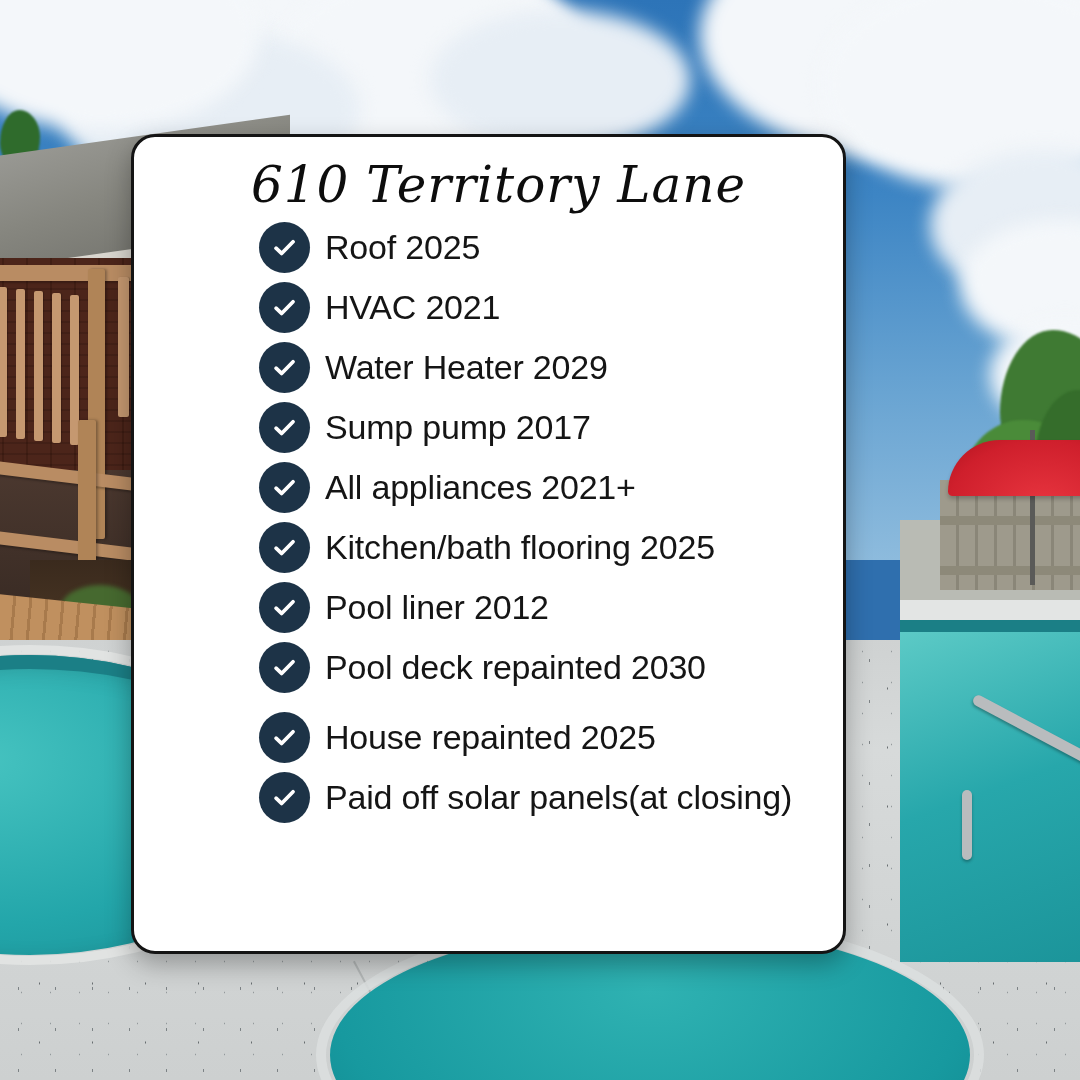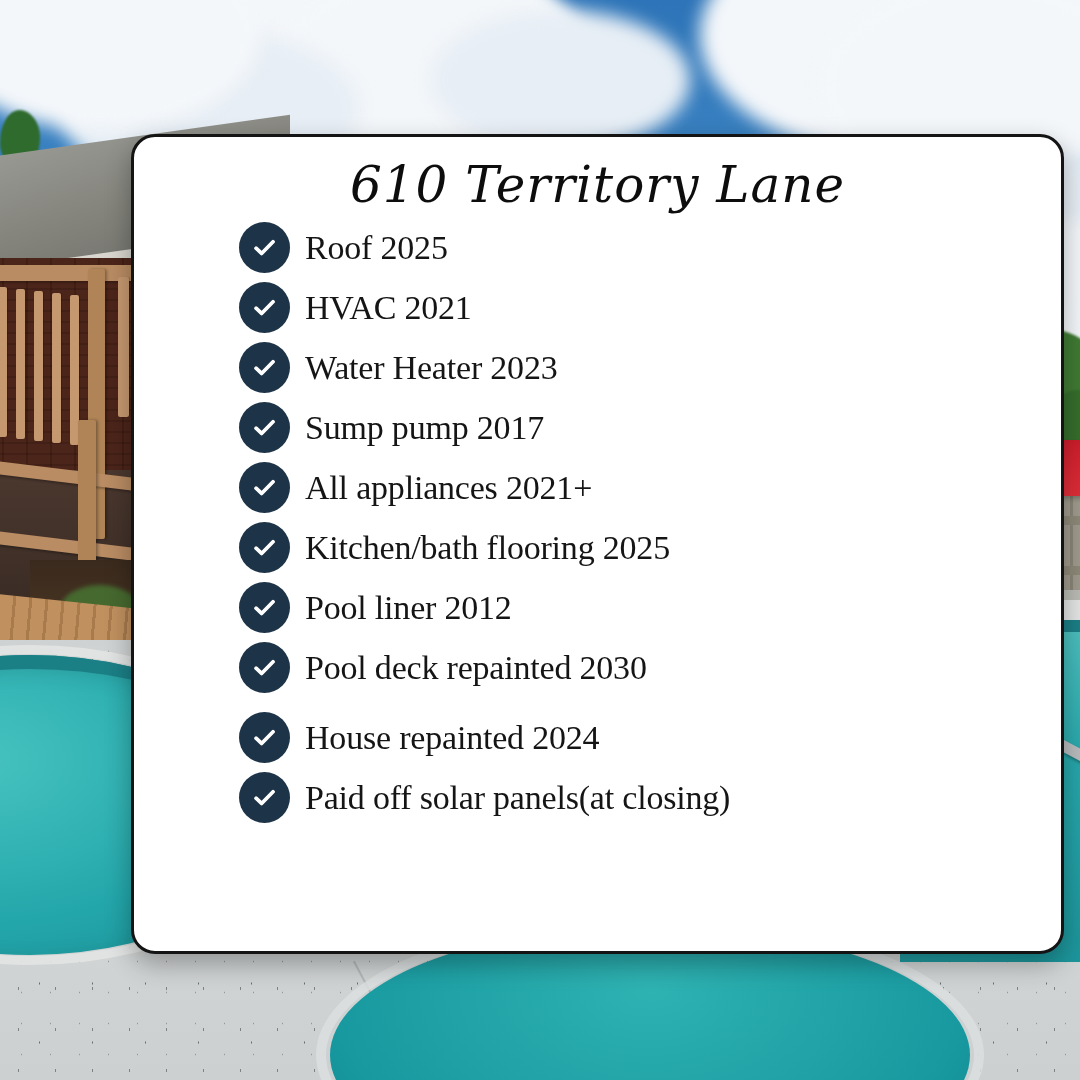--- a/index.html
+++ b/index.html
@@ -90,33 +90,33 @@
   .fence-rail{position:absolute;left:940px;width:220px;height:9px;background:#8d8979;}
   .umbrella{position:absolute;left:948px;top:440px;width:190px;height:56px;
         background:radial-gradient(ellipse at 50% 120%,#e8353f 0%,#cf1f2c 70%,#b0141f 100%);
         border-radius:95px 95px 8px 8px;box-shadow:0 3px 4px rgba(0,0,0,.22);}
   .umbrella-pole{position:absolute;left:1030px;top:430px;width:5px;height:155px;background:#5a5a58;}
   .handrail{position:absolute;background:#b9bcbe;border-radius:6px;
         box-shadow:0 2px 3px rgba(0,0,0,.3);}
 
   
   .card{
-    position:absolute;left:131px;top:134px;width:933px;height:820px;
+    position:absolute;left:131px;top:134px;width:715px;height:820px;
     background:#ffffff;border:3px solid #141414;border-radius:24px;
     box-shadow:0 10px 26px rgba(0,0,0,.30);
-    box-sizing:border-box;overflow:hidden;
+    box-sizing:border-box;overflow:hidden;padding-left:20px;
   }
   .card-title{
     text-align:center;margin-top:22px;
     font-family:"DejaVu Serif", serif;
     font-style:italic;font-weight:400;
     font-size:50px;letter-spacing:1px;color:#0d0d0d;
     line-height:1.05;white-space:nowrap;
   }
-  .list{margin:6px 17px 0 0;padding:0;list-style:none;font-family:Liberation Serif, serif;}
+  .list{margin:6px 17px 0 0;padding:0;list-style:none;}
   .row{
     display:flex;align-items:center;
     height:60px;padding-left:105px;
   }
   .row.gap-before{margin-top:10px;}
   .check{
     flex:0 0 auto;width:51px;height:51px;border-radius:50%;
     background:#1d3347;display:flex;align-items:center;justify-content:center;
     margin-right:15px;
   }
@@ -228,21 +228,21 @@
         </span>
         <span class="row-label">HVAC 2021</span>
       </li>
 
       <li class="row">
         <span class="check">
           <svg width="27" height="27" viewBox="0 0 24 24">
               <path d="M4.5 12.6 L9.4 17.3 L19.6 6.9" fill="none" stroke="#ffffff" stroke-width="3.3" stroke-linecap="round" stroke-linejoin="round"></path>
             </svg>
         </span>
-        <span class="row-label">Water Heater 2023</span>
+        <span class="row-label">Water Heater 2029</span>
       </li>
 
       <li class="row">
         <span class="check">
           <svg width="27" height="27" viewBox="0 0 24 24">
               <path d="M4.5 12.6 L9.4 17.3 L19.6 6.9" fill="none" stroke="#ffffff" stroke-width="3.3" stroke-linecap="round" stroke-linejoin="round"></path>
             </svg>
         </span>
         <span class="row-label">Sump pump 2017</span>
       </li>
@@ -283,21 +283,21 @@
         </span>
         <span class="row-label">Pool deck repainted 2030</span>
       </li>
 
       <li class="row gap-before">
         <span class="check">
           <svg width="27" height="27" viewBox="0 0 24 24">
               <path d="M4.5 12.6 L9.4 17.3 L19.6 6.9" fill="none" stroke="#ffffff" stroke-width="3.3" stroke-linecap="round" stroke-linejoin="round"></path>
             </svg>
         </span>
-        <span class="row-label">House repainted 2024</span>
+        <span class="row-label">House repainted 2025</span>
       </li>
 
       <li class="row">
         <span class="check">
           <svg width="27" height="27" viewBox="0 0 24 24">
               <path d="M4.5 12.6 L9.4 17.3 L19.6 6.9" fill="none" stroke="#ffffff" stroke-width="3.3" stroke-linecap="round" stroke-linejoin="round"></path>
             </svg>
         </span>
         <span class="row-label">Paid off solar panels(at closing)</span>
       </li>

